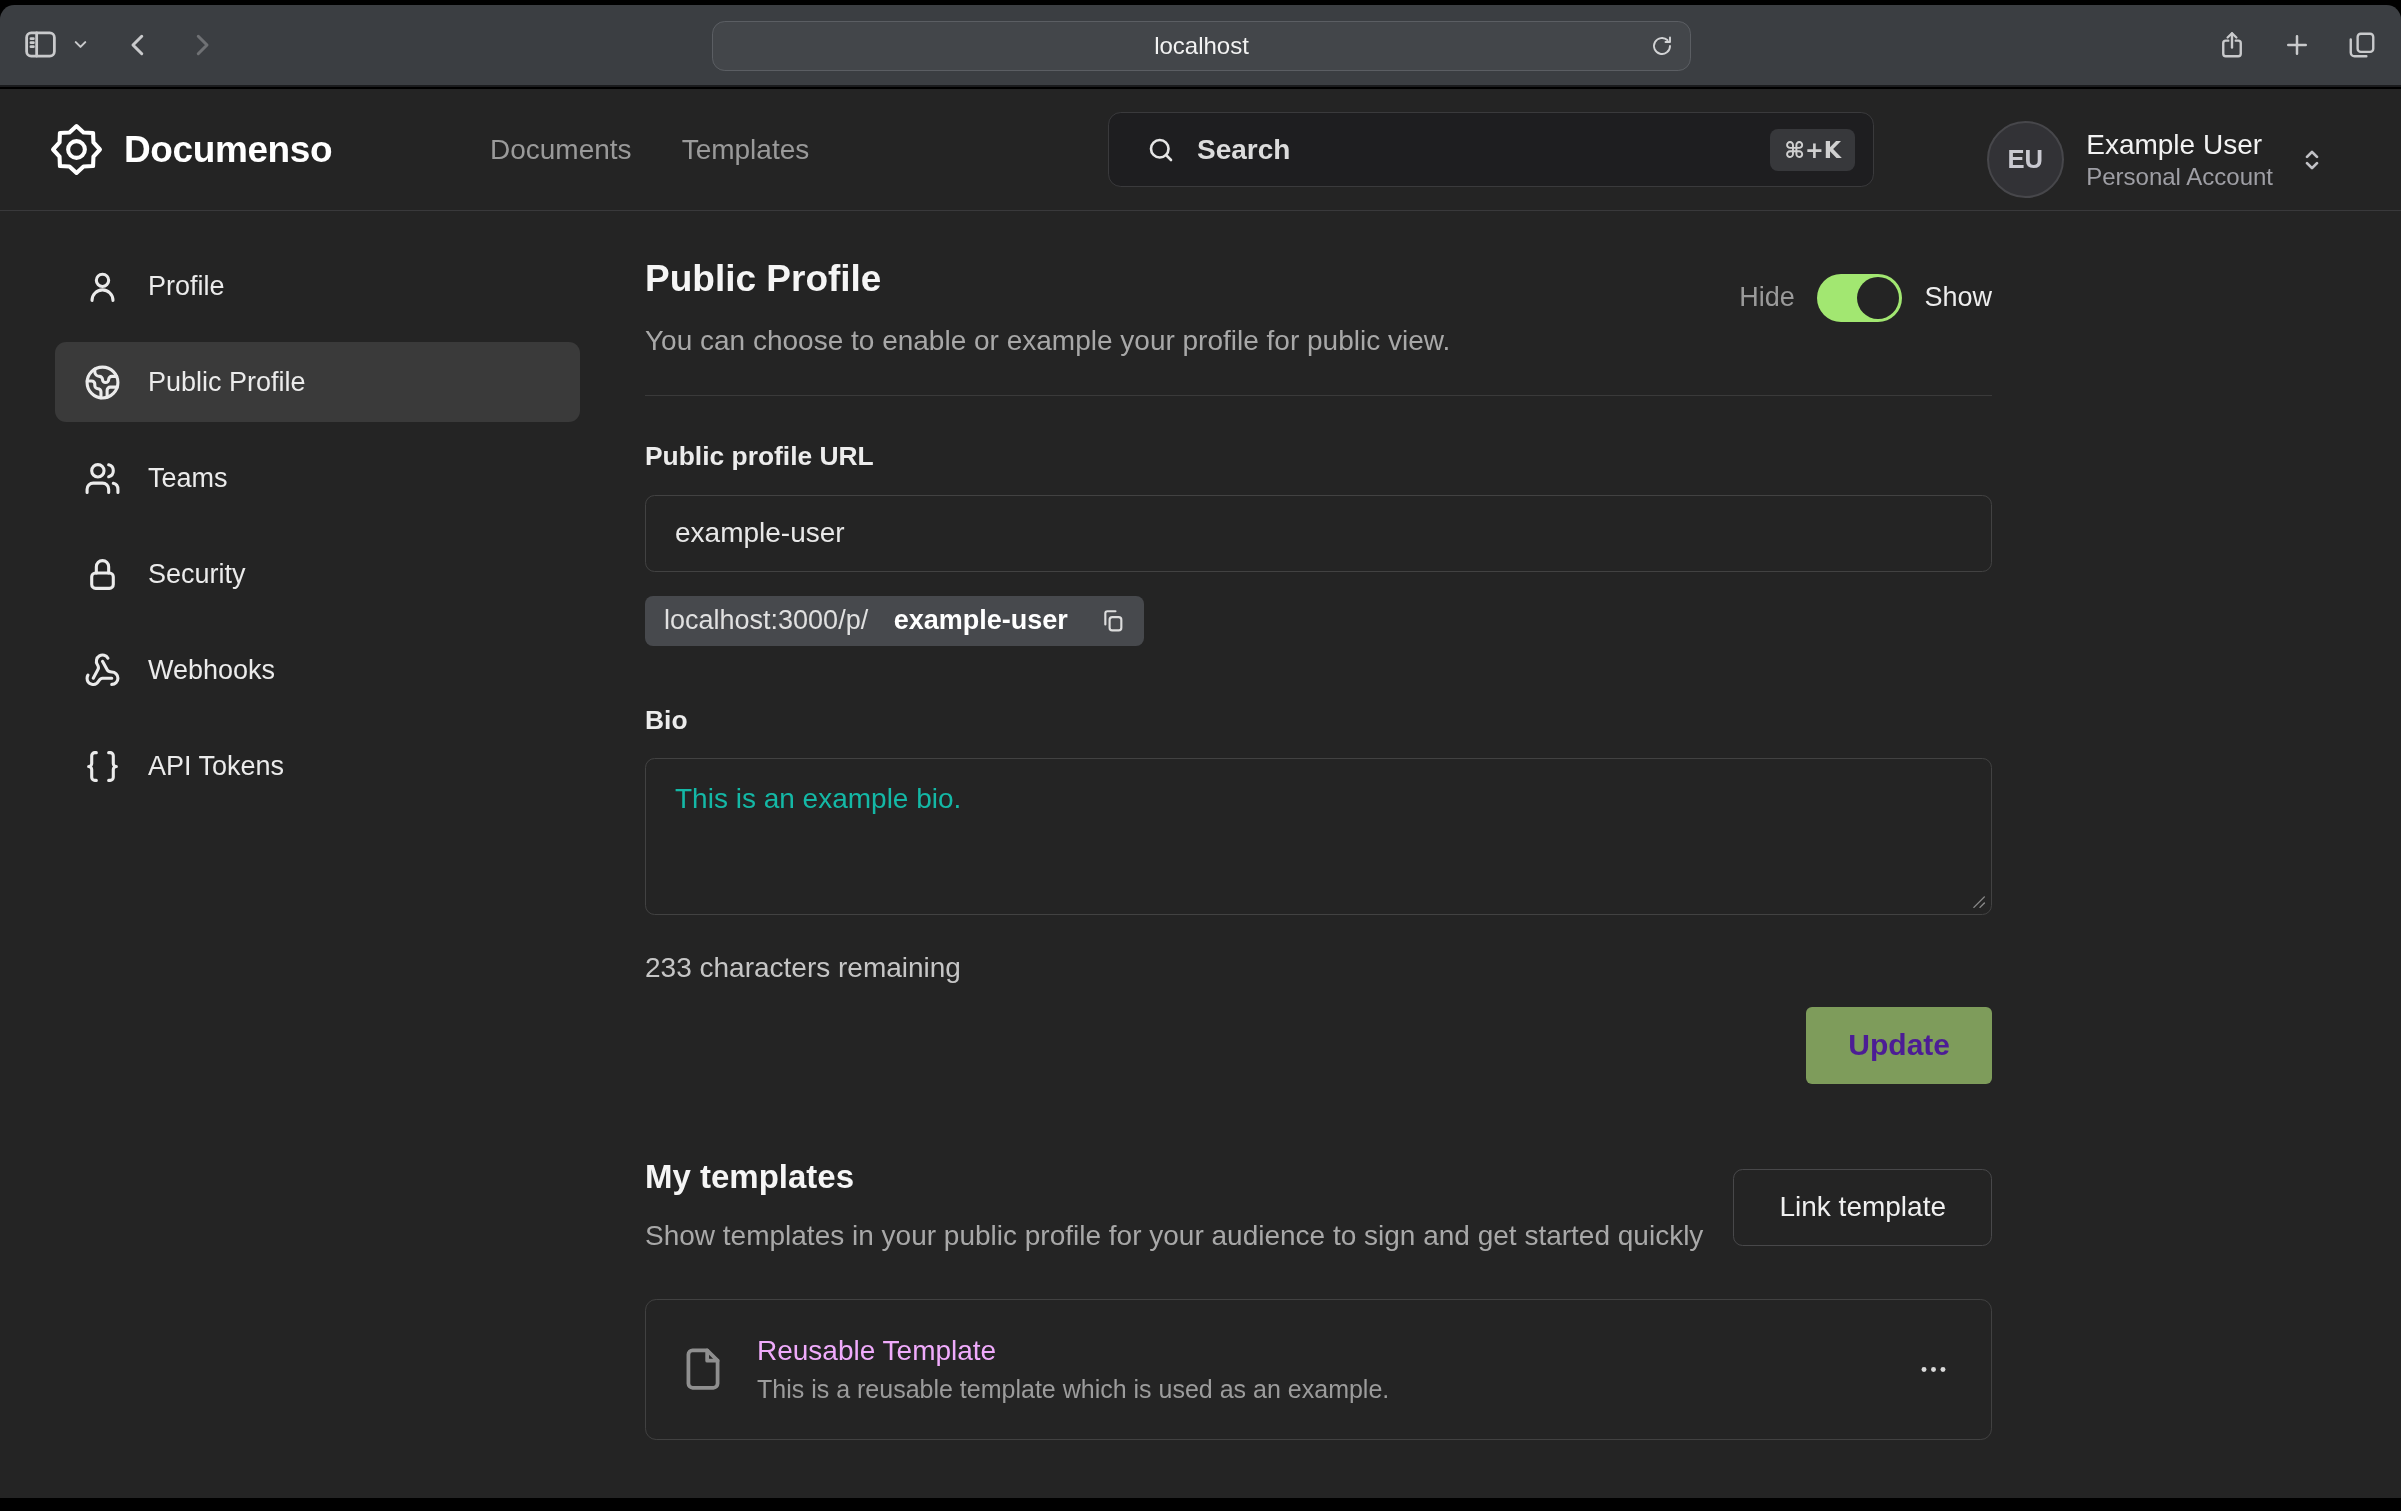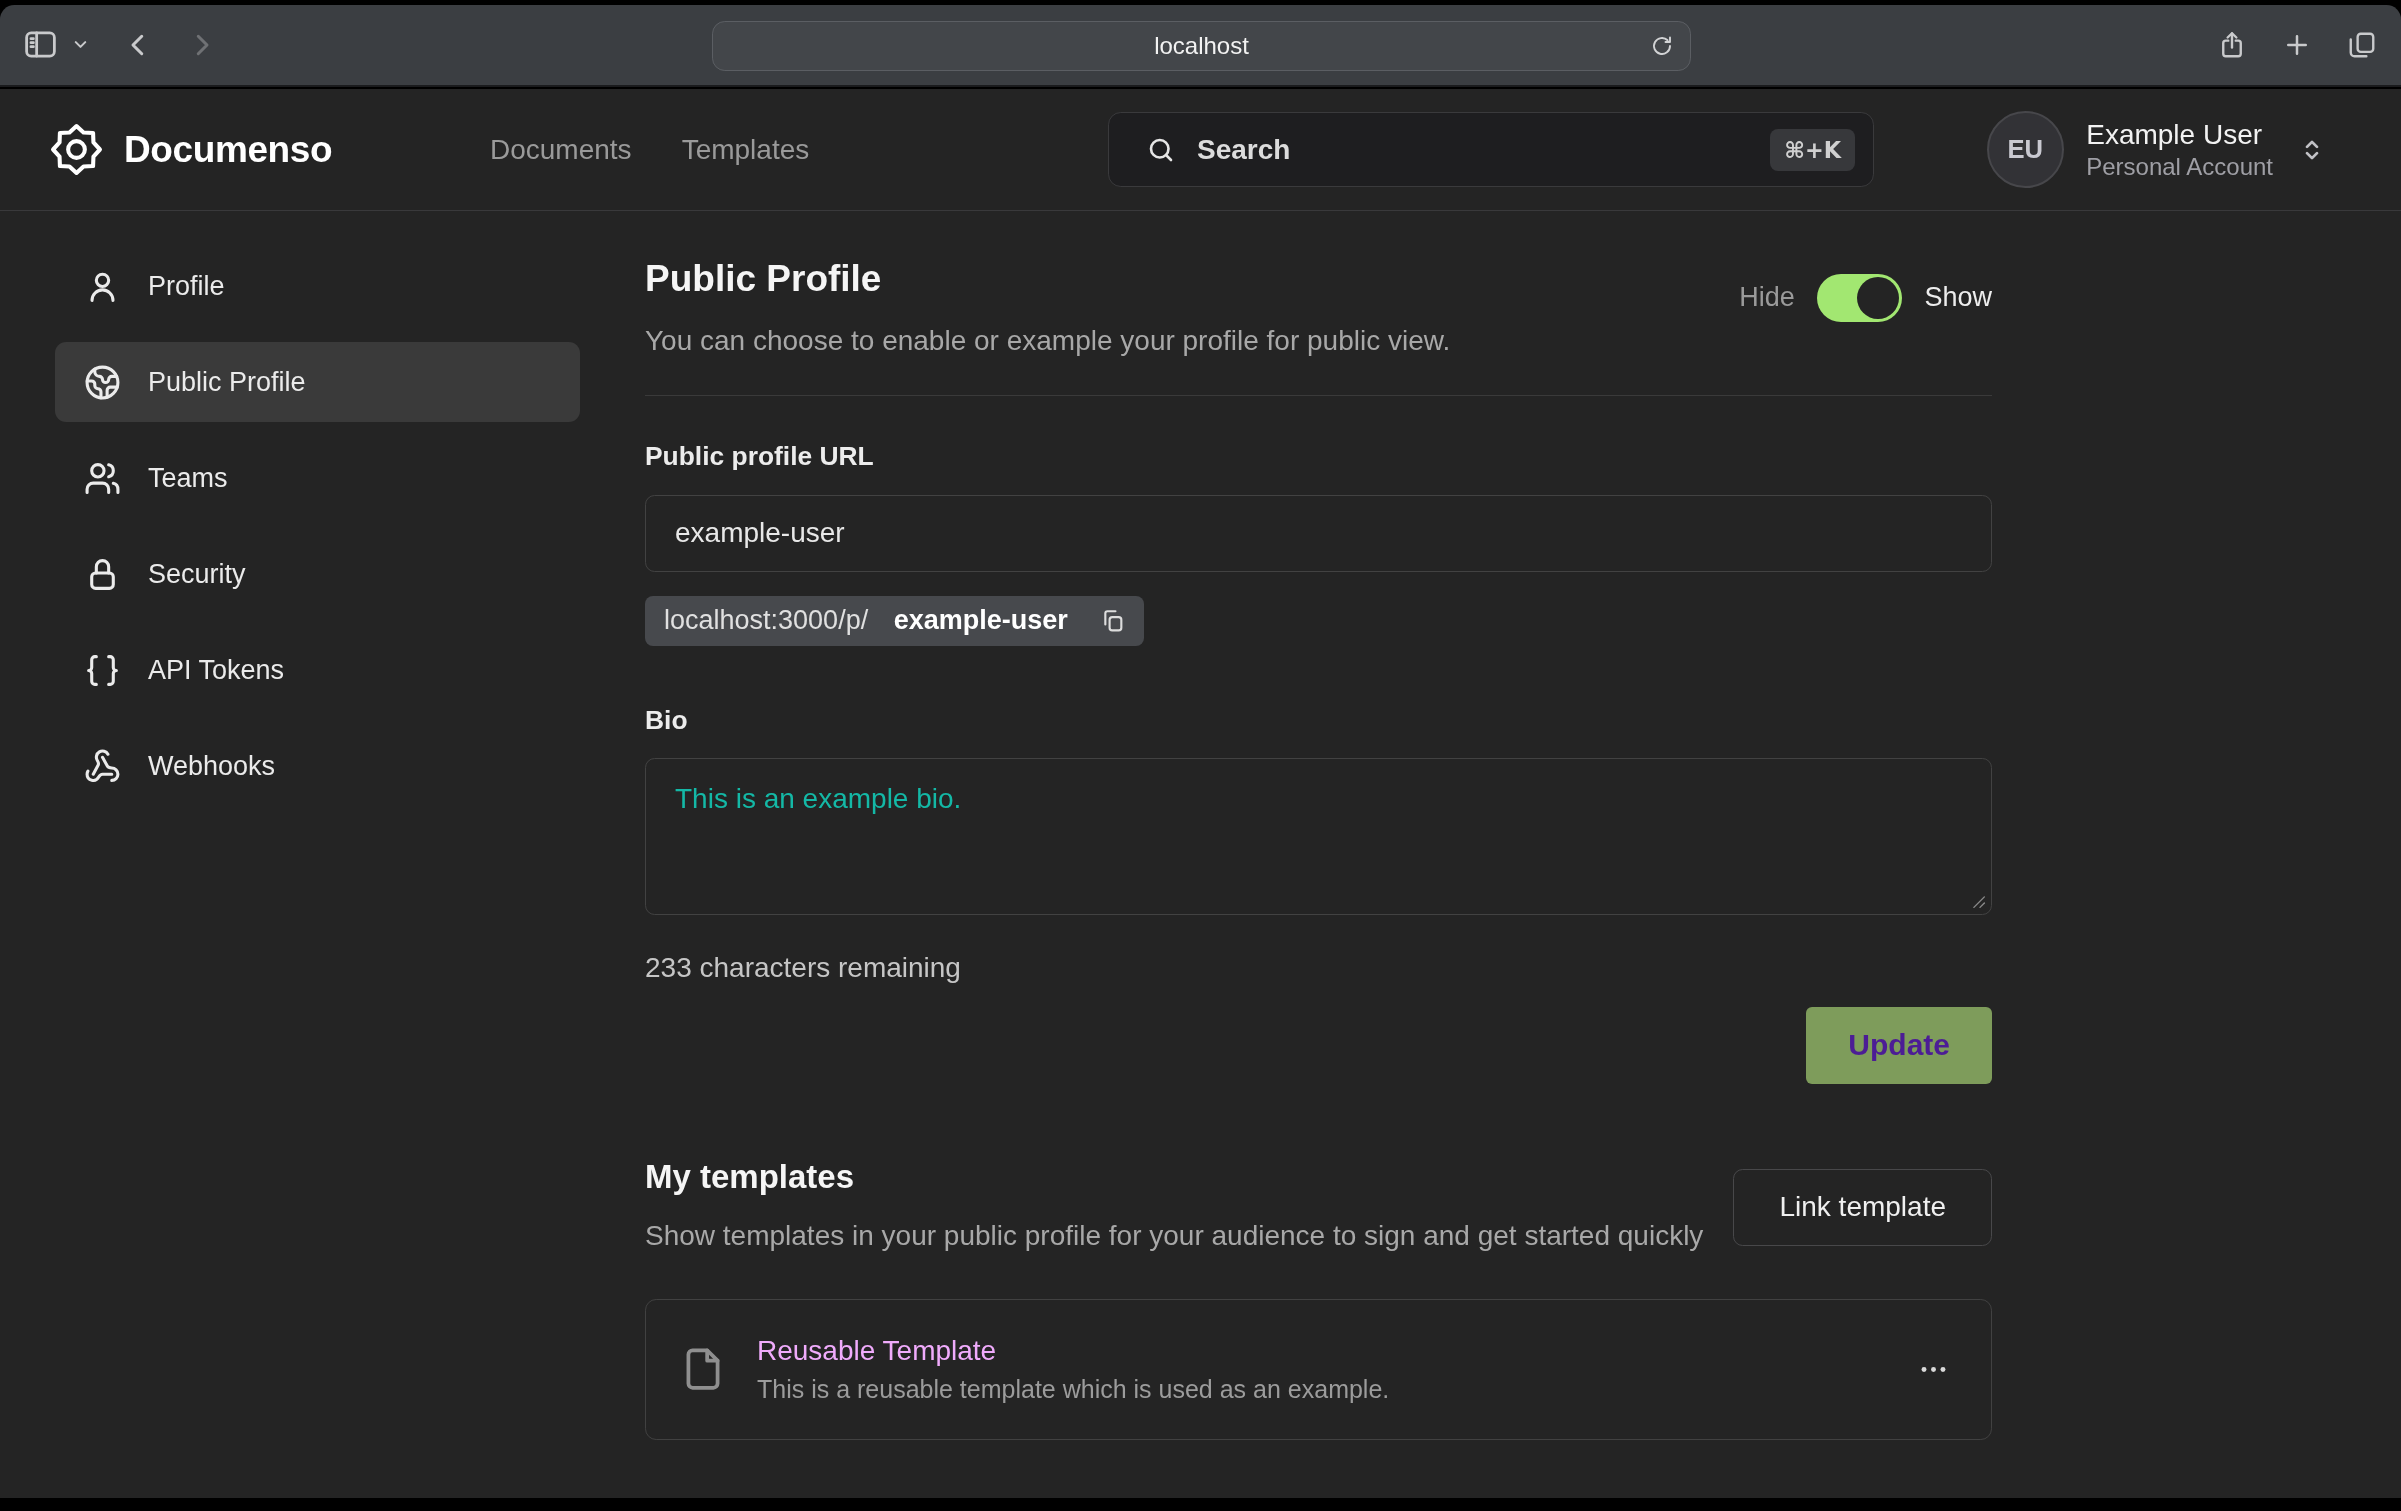--- a/index.html
+++ b/index.html
@@ -28,21 +28,21 @@
   .brand-name { color:#fff; font-size:37px; font-weight:700; letter-spacing:-0.4px; }
   .nav { position:absolute; left:490px; top:0; height:100%; display:flex; align-items:center; gap:50px;justify-content:center; }
   .nav-item { color:#9a9a9a; font-size:28px; font-weight:500; cursor:pointer; }
 
   .search { position:absolute; left:1108px; top:23px; width:766px; height:75px; background:#1e1e20;
             border:1.6px solid #3a3a3c; border-radius:12.8px; display:flex; align-items:center; padding:0 17.6px 0 37px;font-weight:bold; }
   .search-icon { color:#e6e6e6; display:inline-flex; margin-right:21px; }
   .search-text { color:#dcdcdc; font-size:28px; flex:1; }
   .kbd { background:#37383b; color:#d0d0d0; border-radius:8px; padding:8px 14.4px; font-size:22.4px; font-family:"DejaVu Sans",sans-serif; }
 
-  .user { position:absolute; right:74px; top:0; height:100%; display:flex; align-items:center; }
+  .user { position:absolute; right:74px; top:10px; height:100%; display:flex; align-items:center; }
   .avatar { width:77px; height:77px; border-radius:50%; background:#323236; border:2.4px solid #47474b;
             display:flex; align-items:center; justify-content:center; color:#c9c9d1; font-size:25.6px; font-weight:600; }
   .user-text { margin-left:22.4px; }
   .user-name { color:#f2f2f2; font-size:28px; font-weight:500; line-height:35px; }
   .user-account { color:#9f9fa5; font-size:24px; line-height:30px; }
   .user-chevrons { margin-left:24px; color:#c2c2c6; display:inline-flex; }
 
   
   .sidebar { position:absolute; left:55px; top:157px; width:525px; }
   .side-item { height:80px; margin-bottom:16px; border-radius:11.2px; display:flex; align-items:center;
@@ -248,35 +248,35 @@
           <svg width="37" height="37" viewBox="0 0 24 24" fill="none" stroke="currentColor" stroke-width="2" stroke-linecap="round" stroke-linejoin="round">
             <rect x="5" y="11" width="14" height="10" rx="2.5"></rect>
               <path d="M8 11V7a4 4 0 0 1 8 0v4"></path>
           </svg>
         </span>
         <span class="side-label">Security</span>
       </div>
       <div class="side-item">
         <span class="side-icon">
           <svg width="37" height="37" viewBox="0 0 24 24" fill="none" stroke="currentColor" stroke-width="2" stroke-linecap="round" stroke-linejoin="round">
-            <path d="M8 3H7a2 2 0 0 0-2 2v5a2 2 0 0 1-2 2 2 2 0 0 1 2 2v5c0 1.1.9 2 2 2h1"></path>
-            <path d="M16 21h1a2 2 0 0 0 2-2v-5c0-1.1.9-2 2-2a2 2 0 0 1-2-2V5a2 2 0 0 0-2-2h-1"></path>
-          </svg>
-        </span>
-        <span class="side-label">API Tokens</span>
-      </div>
-      <div class="side-item">
-        <span class="side-icon">
-          <svg width="37" height="37" viewBox="0 0 24 24" fill="none" stroke="currentColor" stroke-width="2" stroke-linecap="round" stroke-linejoin="round">
             <path d="M18 16.98h-5.99c-1.1 0-1.95.94-2.48 1.9A4 4 0 0 1 2 17c.01-.7.2-1.4.57-2"></path>
             <path d="m6 17 3.13-5.78c.53-.97.1-2.18-.5-3.1a4 4 0 1 1 6.89-4.06"></path>
             <path d="m12 6 3.13 5.73C15.66 12.7 16.9 13 18 13a4 4 0 0 1 0 8"></path>
           </svg>
         </span>
         <span class="side-label">Webhooks</span>
+      </div>
+      <div class="side-item">
+        <span class="side-icon">
+          <svg width="37" height="37" viewBox="0 0 24 24" fill="none" stroke="currentColor" stroke-width="2" stroke-linecap="round" stroke-linejoin="round">
+            <path d="M8 3H7a2 2 0 0 0-2 2v5a2 2 0 0 1-2 2 2 2 0 0 1 2 2v5c0 1.1.9 2 2 2h1"></path>
+            <path d="M16 21h1a2 2 0 0 0 2-2v-5c0-1.1.9-2 2-2a2 2 0 0 1-2-2V5a2 2 0 0 0-2-2h-1"></path>
+          </svg>
+        </span>
+        <span class="side-label">API Tokens</span>
       </div>
     </div>
 
     <div class="main">
 
       <div class="page-head">
         <h1 class="page-title">Public Profile</h1>
         <p class="page-desc">You can choose to enable or example your profile for public view.</p>
         <div class="toggle-row">
           <span class="toggle-hide">Hide</span>

